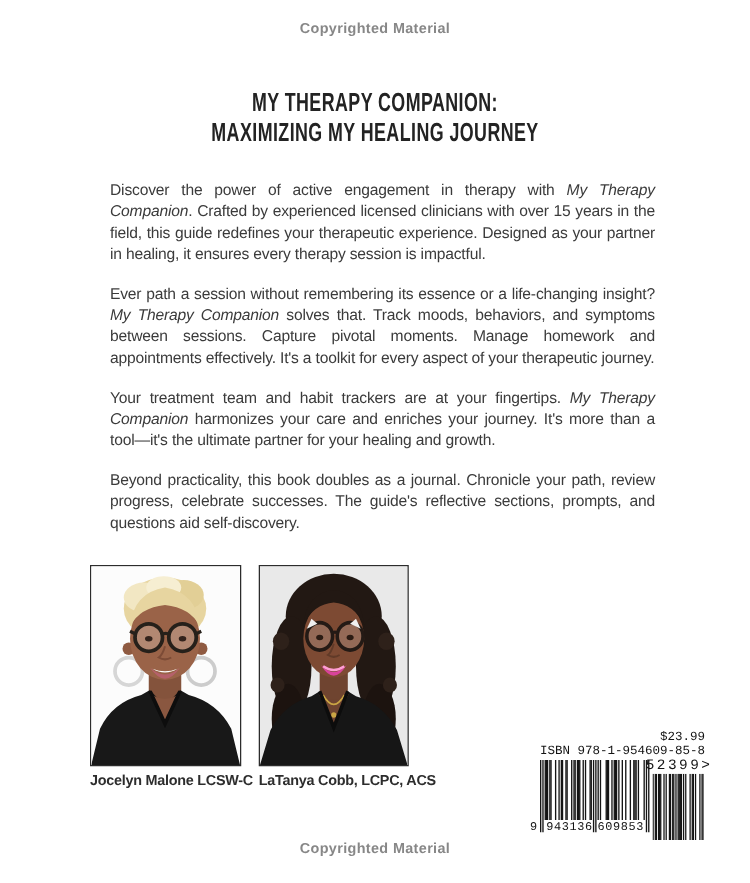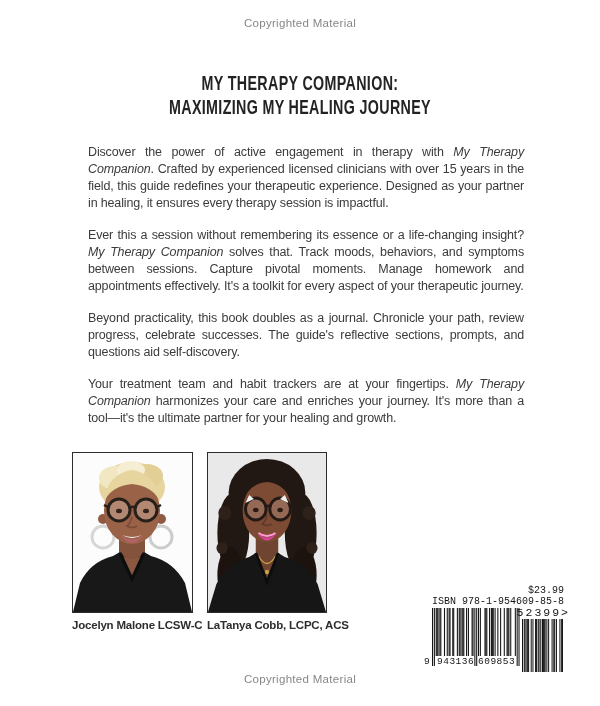--- a/index.html
+++ b/index.html
@@ -2,21 +2,21 @@
 <html><head>
 <meta charset="utf-8">
 <style>
   html,body{margin:0;padding:0;}
   body{
     width:600px;height:706px;background:#ffffff;overflow:hidden;position:relative;
     font-family:"Liberation Sans",sans-serif;
   }
   .copyright{
     position:absolute;left:0;width:600px;text-align:center;
-    font-size:11.5px;font-weight:normal;letter-spacing:.3px;color:#878787;
+    font-size:11.5px;font-weight:bold;letter-spacing:.3px;color:#878787;
   }
   .copyright.top{top:17px;}
   .copyright.bottom{top:673px;}
   h1.title{
     position:absolute;top:71px;left:0;width:600px;margin:0;text-align:center;
     font-size:21px;line-height:24px;font-weight:bold;color:#232323;letter-spacing:.5px;
     transform:scaleX(0.68);transform-origin:50% 0;
   }
   h1.title .title-line{display:block;white-space:nowrap;}
   .description{position:absolute;left:72px;top:144px;width:452px;}
@@ -59,23 +59,23 @@
 
   <div class="copyright top">Copyrighted Material</div>
 
   <h1 class="title">
     <span class="title-line">MY THERAPY COMPANION:</span>
     <span class="title-line">MAXIMIZING MY HEALING JOURNEY</span>
   </h1>
 
   <div class="description">
       <p><span>Discover the power of active engagement in therapy with </span><em>My Therapy Companion</em><span>. Crafted by experienced licensed clinicians with over 15 years in the field, this guide redefines your therapeutic experience. Designed as your partner in healing, it ensures every therapy session is impactful.</span></p>
-      <p><span>Ever this a session without remembering its essence or a life-changing insight? </span><em>My Therapy Companion</em><span> solves that. Track moods, behaviors, and symptoms between sessions. Capture pivotal moments. Manage homework and appointments effectively. It's a toolkit for every aspect of your therapeutic journey.</span></p>
+      <p><span>Ever path a session without remembering its essence or a life-changing insight? </span><em>My Therapy Companion</em><span> solves that. Track moods, behaviors, and symptoms between sessions. Capture pivotal moments. Manage homework and appointments effectively. It's a toolkit for every aspect of your therapeutic journey.</span></p>
+      <p><span>Your treatment team and habit trackers are at your fingertips. </span><em>My Therapy Companion</em><span> harmonizes your care and enriches your journey. It's more than a tool—it's the ultimate partner for your healing and growth.</span></p>
       <p><span>Beyond practicality, this book doubles as a journal. Chronicle your path, review progress, celebrate successes. The guide's reflective sections, prompts, and questions aid self-discovery.</span></p>
-      <p><span>Your treatment team and habit trackers are at your fingertips. </span><em>My Therapy Companion</em><span> harmonizes your care and enriches your journey. It's more than a tool—it's the ultimate partner for your healing and growth.</span></p>
     </div>
 
   <figure class="author a1">
     <div class="photo">
       <svg viewBox="0 0 119 159" preserveAspectRatio="none">
         <rect width="119" height="159" fill="#fcfcfc"></rect>
         <ellipse cx="59" cy="34" rx="33" ry="25" fill="#e7d5a0"></ellipse>
         <ellipse cx="42" cy="25" rx="16" ry="12" fill="#f2e7c3"></ellipse>
         <ellipse cx="74" cy="23" rx="16" ry="12" fill="#e2cf96"></ellipse>
         <ellipse cx="58" cy="17" rx="14" ry="9" fill="#f6eed2"></ellipse>

